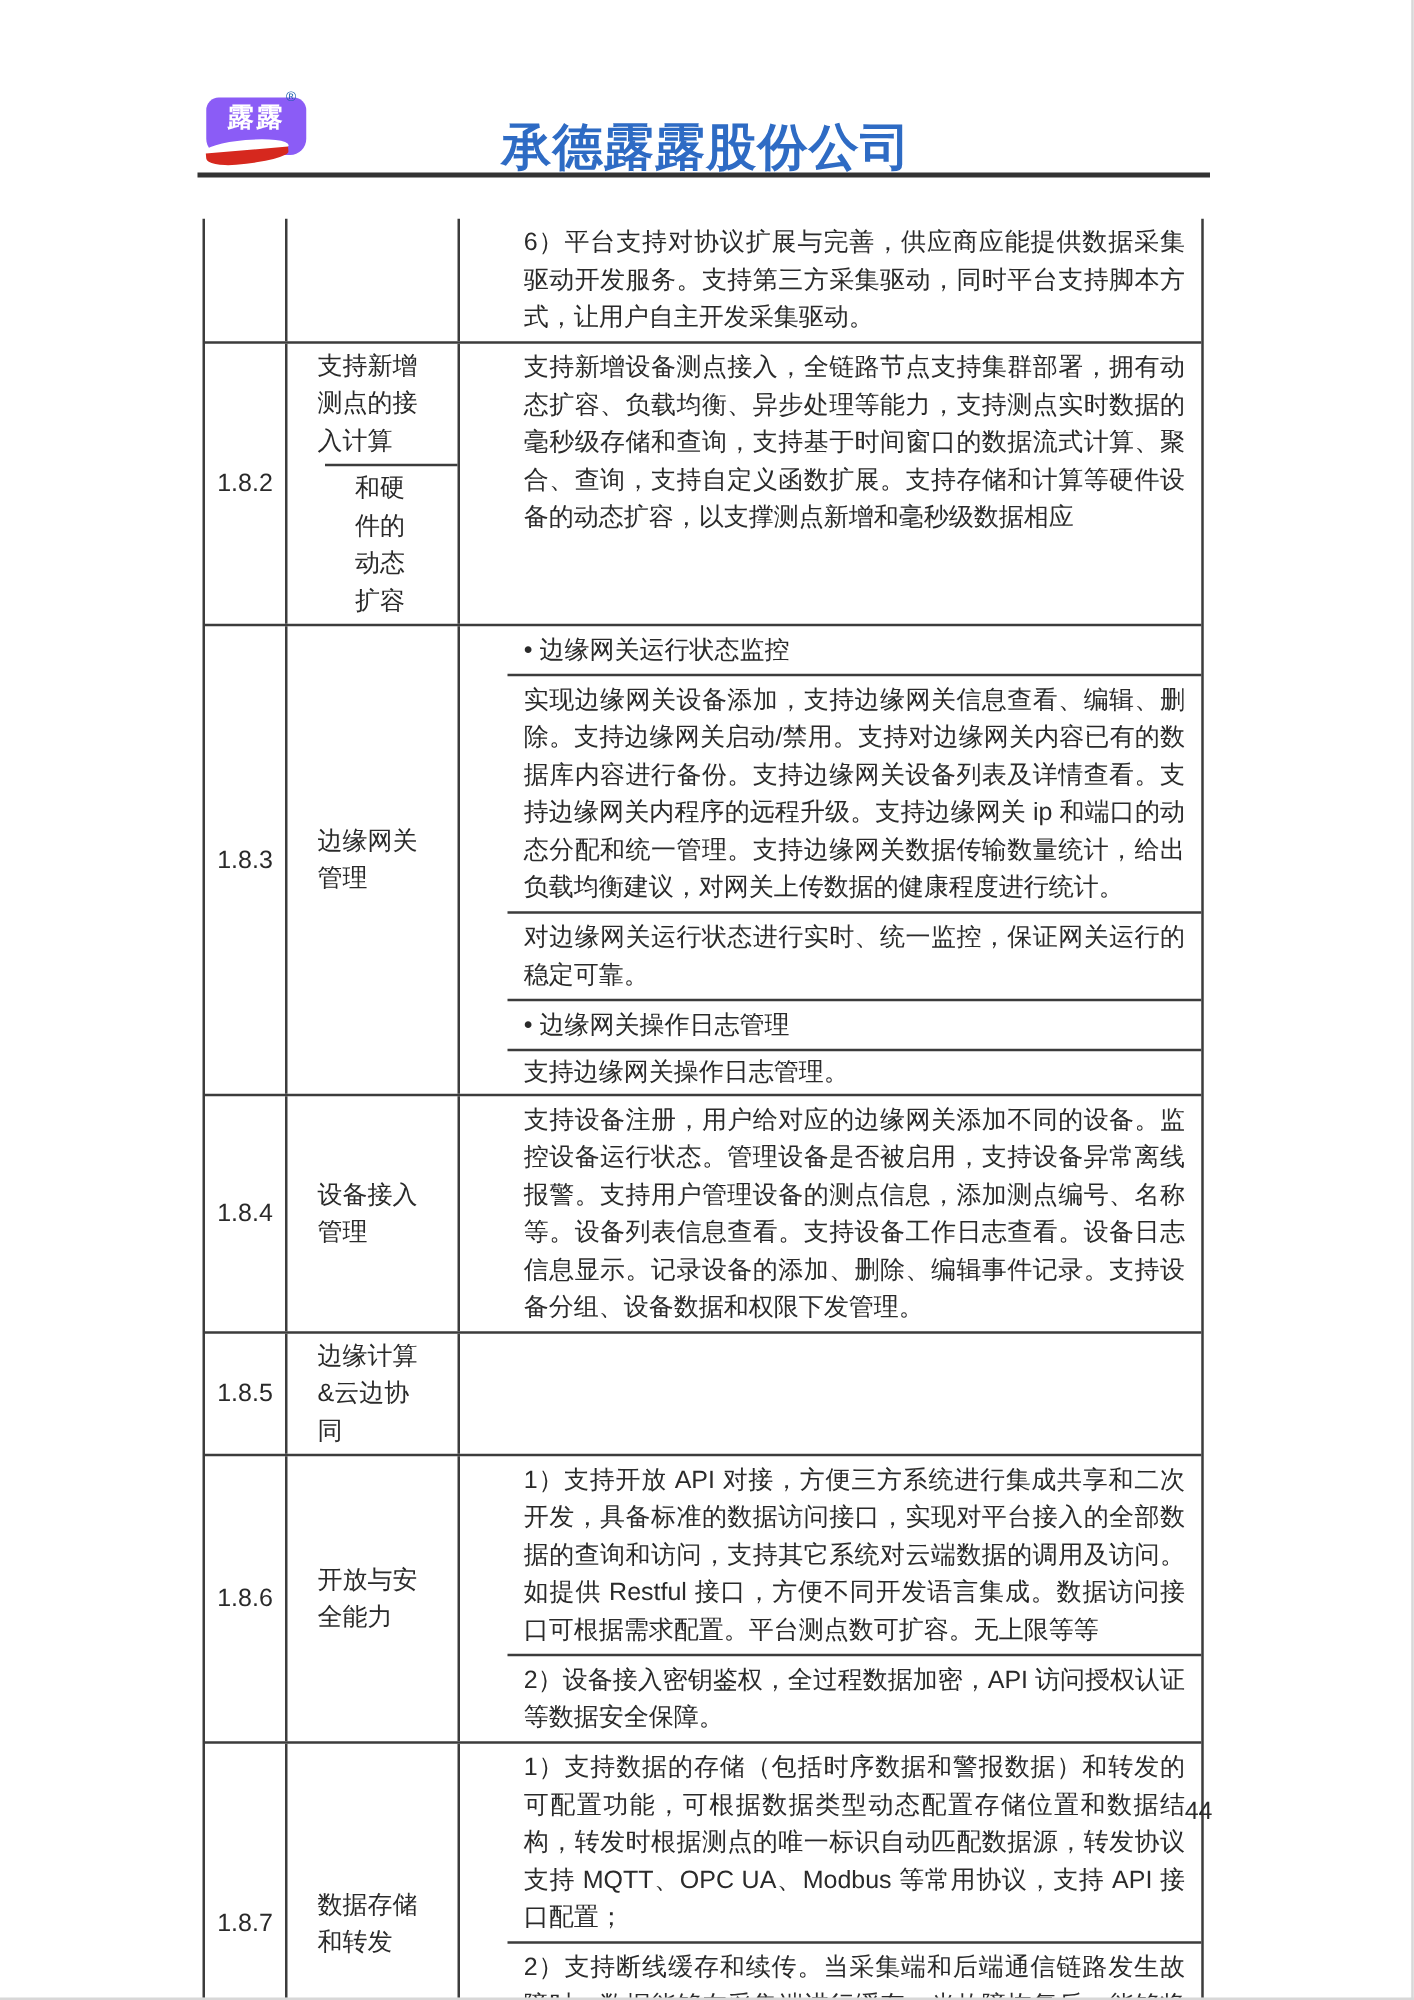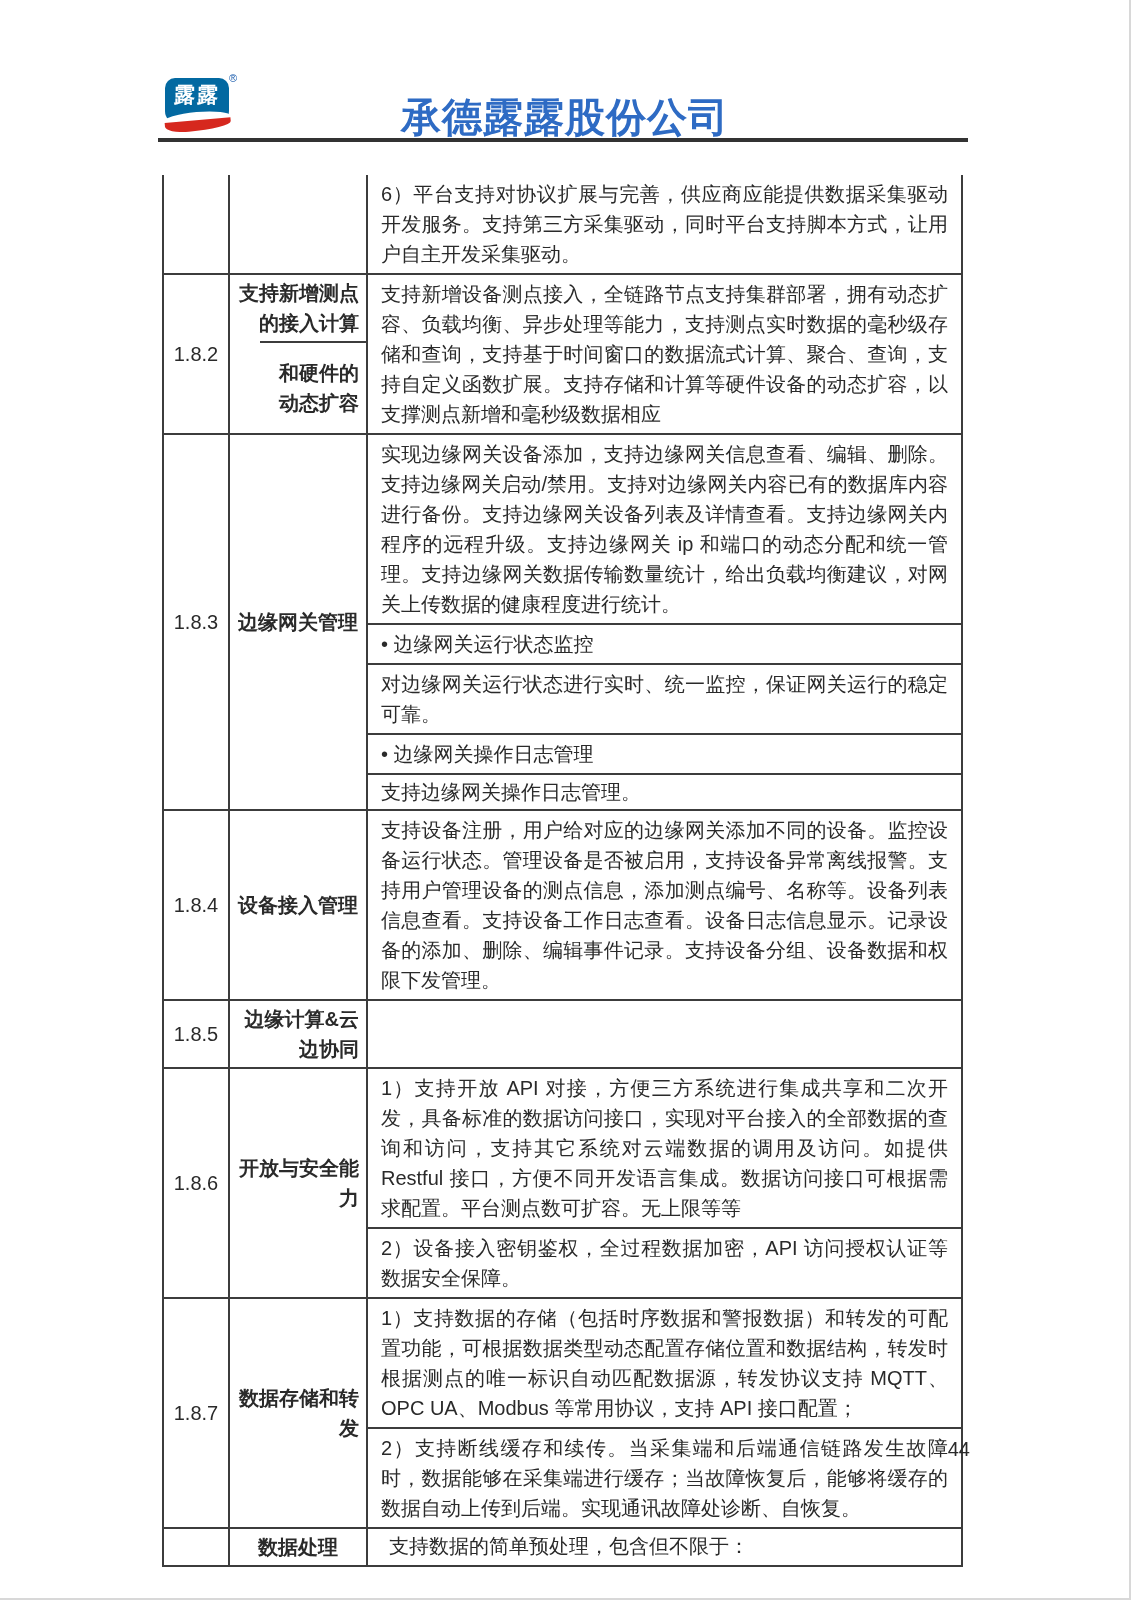--- a/index.html
+++ b/index.html
@@ -12,22 +12,22 @@
     box-sizing:border-box;
     border-right:2px solid #d8d8d8;
     border-bottom:2px solid #d8d8d8;
   }
   .page{position:absolute;inset:0;}
 
   
   .header{position:absolute;top:0;left:0;width:100%;height:146px;}
   .logo{position:absolute;left:165px;top:76px;width:74px;height:62px;}
   .logo-box{
-    position:absolute;left:0;top:2px;width:64px;height:46px;
-    background:#0369a1;border-radius:10px 10px 13px 13px;
+    position:absolute;left:0;top:2px;width:80px;height:46px;
+    background:#8b5cf6;border-radius:10px 10px 13px 13px;
     display:flex;align-items:flex-start;justify-content:center;
   }
   .logo-text{color:#ffffff;font-size:21px;font-weight:bold;letter-spacing:2px;line-height:34px;}
   .logo-reg{position:absolute;right:2px;top:-4px;color:#1a5cad;font-size:11px;}
   .logo-swoosh-white{
     position:absolute;left:-2px;top:36px;width:68px;height:14px;
     background:#ffffff;border-radius:50%;transform:rotate(-5deg);
   }
   .logo-swoosh-red{
     position:absolute;left:0px;top:44px;width:66px;height:11px;
@@ -56,28 +56,29 @@
     width:66px;flex:0 0 66px;border-right:2px solid #3c3c3c;
     display:flex;align-items:center;justify-content:center;
     box-sizing:border-box;
   }
   .c2{
     width:138px;flex:0 0 138px;border-right:2px solid #3c3c3c;
     display:flex;flex-direction:column;box-sizing:border-box;
   }
   .lbl{
     flex:1;display:flex;align-items:center;justify-content:center;
-    text-align:right;padding:3px 7px;box-sizing:border-box;font-weight:bold;
+    text-align:left;padding:3px 24px;box-sizing:border-box;
   }
   .lbl + .lbl{border-top:2px solid #3c3c3c;margin-left:30px;}
   .c3{flex:1;display:flex;flex-direction:column;min-width:0;}
   .sub{
     padding:4px 13px;box-sizing:border-box;
     display:flex;flex-direction:column;justify-content:center;
     text-align:justify;
+    margin-left:38px;
   }
   .sub + .sub{border-top:2px solid #3c3c3c;}
   .indent{text-indent:8px;}
 
   
   .r0 .sub{min-height:63px;}
   .r1 .sub{min-height:119px;}
   .r1 .lbl-top{flex:0 0 47px;}
   .r2 .sub-0{min-height:146px;}
   .r2 .sub-1{min-height:28px;}
@@ -142,22 +143,22 @@
     </div>
 
     <div class="trow r2">
       <div class="c1">
           <span>1.8.3</span>
         </div>
       <div class="c2">
         <div class="lbl">边缘网关管理</div>
       </div>
       <div class="c3">
+        <div class="sub sub-1">• 边缘网关运行状态监控</div>
         <div class="sub sub-0">实现边缘网关设备添加，支持边缘网关信息查看、编辑、删除。支持边缘网关启动/禁用。支持对边缘网关内容已有的数据库内容进行备份。支持边缘网关设备列表及详情查看。支持边缘网关内程序的远程升级。支持边缘网关 ip 和端口的动态分配和统一管理。支持边缘网关数据传输数量统计，给出负载均衡建议，对网关上传数据的健康程度进行统计。</div>
-        <div class="sub sub-1">• 边缘网关运行状态监控</div>
         <div class="sub sub-2">对边缘网关运行状态进行实时、统一监控，保证网关运行的稳定可靠。</div>
         <div class="sub sub-3">• 边缘网关操作日志管理</div>
         <div class="sub sub-4">支持边缘网关操作日志管理。</div>
       </div>
     </div>
 
     <div class="trow r3">
       <div class="c1">
           <span>1.8.4</span>
         </div>

